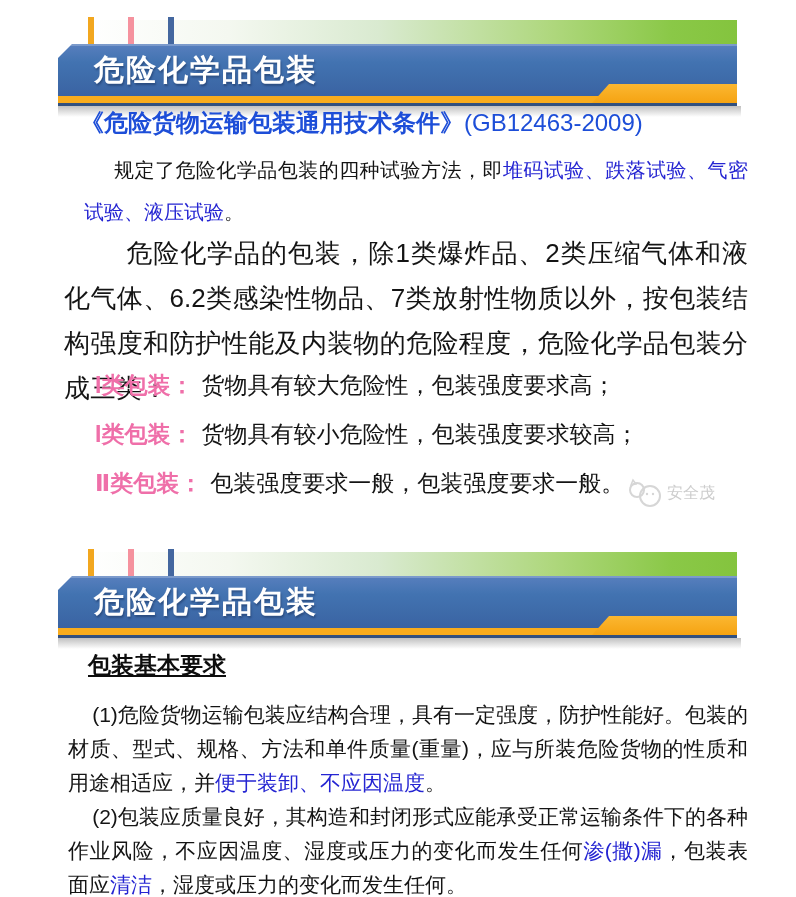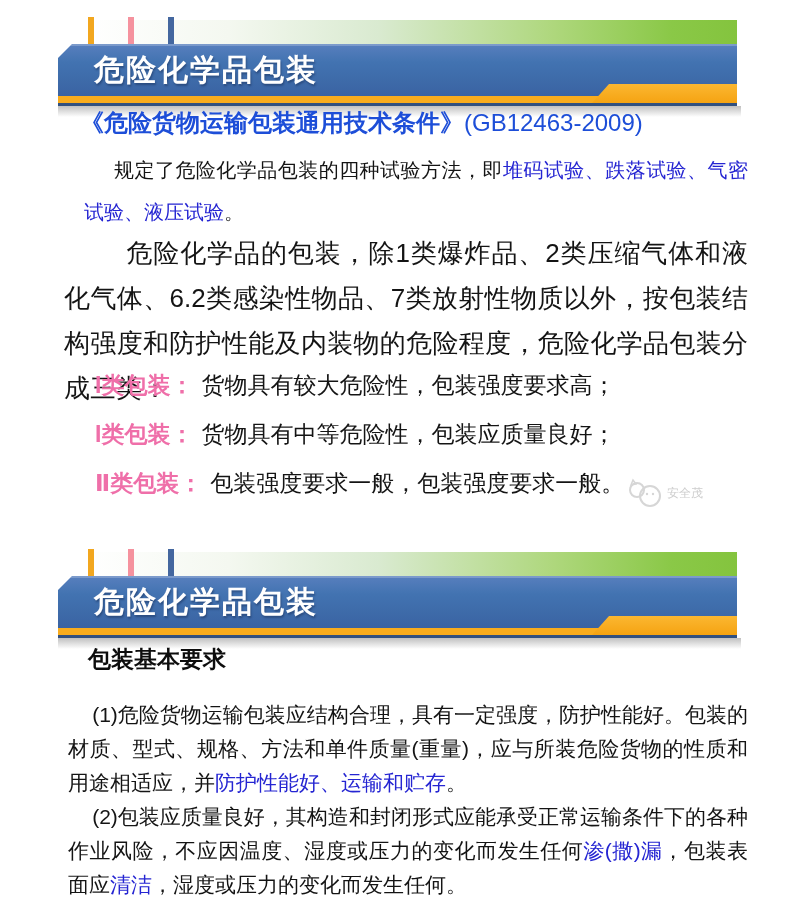--- a/index.html
+++ b/index.html
@@ -52,25 +52,25 @@
   .p2 { position:absolute; left:64px; top:231px; width:684px;
         font-size:26px; line-height:45px; text-align:justify; text-indent:2.4em; }
   .blue { color:#2525d2; }
 
   .classes { position:absolute; left:95px; top:370px; width:660px; }
   .class-row   { height:49px; font-size:23px; color:#141414; white-space:nowrap; }
   .class-label { color:#ef6fa9; font-weight:bold; margin-right:8px; }
 
   .watermark { position:absolute; left:626px; top:476px; height:34px;
                display:flex; align-items:center; gap:3px;
-               color:#cdcdcd; font-size:12px; white-space:nowrap; }
+               color:#cdcdcd; font-size:16px; white-space:nowrap; }
   .watermark svg { flex:0 0 auto; }
 
   
-  .s2 .heading { position:absolute; left:88px; top:112px; font-size:23px; font-weight:bold; color:#0d0d0d; }
+  .s2 .heading { position:absolute; left:88px; top:118px; font-size:23px; font-weight:bold; color:#0d0d0d;text-decoration:underline; }
   .s2 .body    { position:absolute; left:68px; top:166px; width:680px;
                  font-size:21px; line-height:34px; text-align:justify; }
   .s2 .body p  { text-indent:1.15em; }
 </style>
 </head>
 <body>
 
 <div class="page">
 
   <section class="slide s1">
@@ -88,21 +88,21 @@
     <div class="bar-shadow"></div>
 
     <div class="doc-title"><span class="zh">《危险货物运输包装通用技术条件》</span><span class="code">(GB12463-2009)</span></div>
 
     <p class="p1"><span>规定了危险化学品包装的四种试验方法，即</span><span class="blue">堆码试验、跌落试验、气密试验、液压试验</span><span>。</span></p>
 
     <p class="p2">危险化学品的包装，除1类爆炸品、2类压缩气体和液化气体、6.2类感染性物品、7类放射性物质以外，按包装结构强度和防护性能及内装物的危险程度，危险化学品包装分成三类：</p>
 
     <div class="classes">
       <div class="class-row"><span class="class-label">I类包装：</span><span>货物具有较大危险性，包装强度要求高；</span></div>
-      <div class="class-row"><span class="class-label">I类包装：</span><span>货物具有中等危险性，包装应质量良好；</span></div>
+      <div class="class-row"><span class="class-label">I类包装：</span><span>货物具有较小危险性，包装强度要求较高；</span></div>
       <div class="class-row"><span class="class-label">Ⅱ类包装：</span><span>包装强度要求一般，包装强度要求一般。</span></div>
     </div>
 
     <div class="watermark">
       <svg width="38" height="30" viewBox="0 0 38 30">
         <circle cx="11" cy="12" r="7" fill="none" stroke="#d6d6d6" stroke-width="2"></circle>
         <path d="M5 7 L7 2 L10 6 Z" fill="none" stroke="#d6d6d6" stroke-width="1.5"></path>
         <circle cx="24" cy="18" r="10" fill="none" stroke="#d6d6d6" stroke-width="2"></circle>
         <circle cx="21" cy="16" r="1.2" fill="#d6d6d6"></circle>
         <circle cx="27" cy="16" r="1.2" fill="#d6d6d6"></circle>
@@ -121,18 +121,18 @@
       <span class="title-text">危险化学品包装</span>
     </div>
     <div class="orange-base"></div>
     <div class="orange-corner"></div>
     <div class="navy-line"></div>
     <div class="bar-shadow"></div>
 
     <h2 class="heading">包装基本要求</h2>
 
     <div class="body">
-      <p><span>(1)危险货物运输包装应结构合理，具有一定强度，防护性能好。包装的材质、型式、规格、方法和单件质量(重量)，应与所装危险货物的性质和用途相适应，并</span><span class="blue">防护性能好、运输和贮存</span><span>。</span></p>
+      <p><span>(1)危险货物运输包装应结构合理，具有一定强度，防护性能好。包装的材质、型式、规格、方法和单件质量(重量)，应与所装危险货物的性质和用途相适应，并</span><span class="blue">便于装卸、不应因温度</span><span>。</span></p>
       <p><span>(2)包装应质量良好，其构造和封闭形式应能承受正常运输条件下的各种作业风险，不应因温度、湿度或压力的变化而发生任何</span><span class="blue">渗(撒)漏</span><span>，包装表面应</span><span class="blue">清洁</span><span>，湿度或压力的变化而发生任何。</span></p>
     </div>
   </section>
 
 </div>
 
 </body></html>

